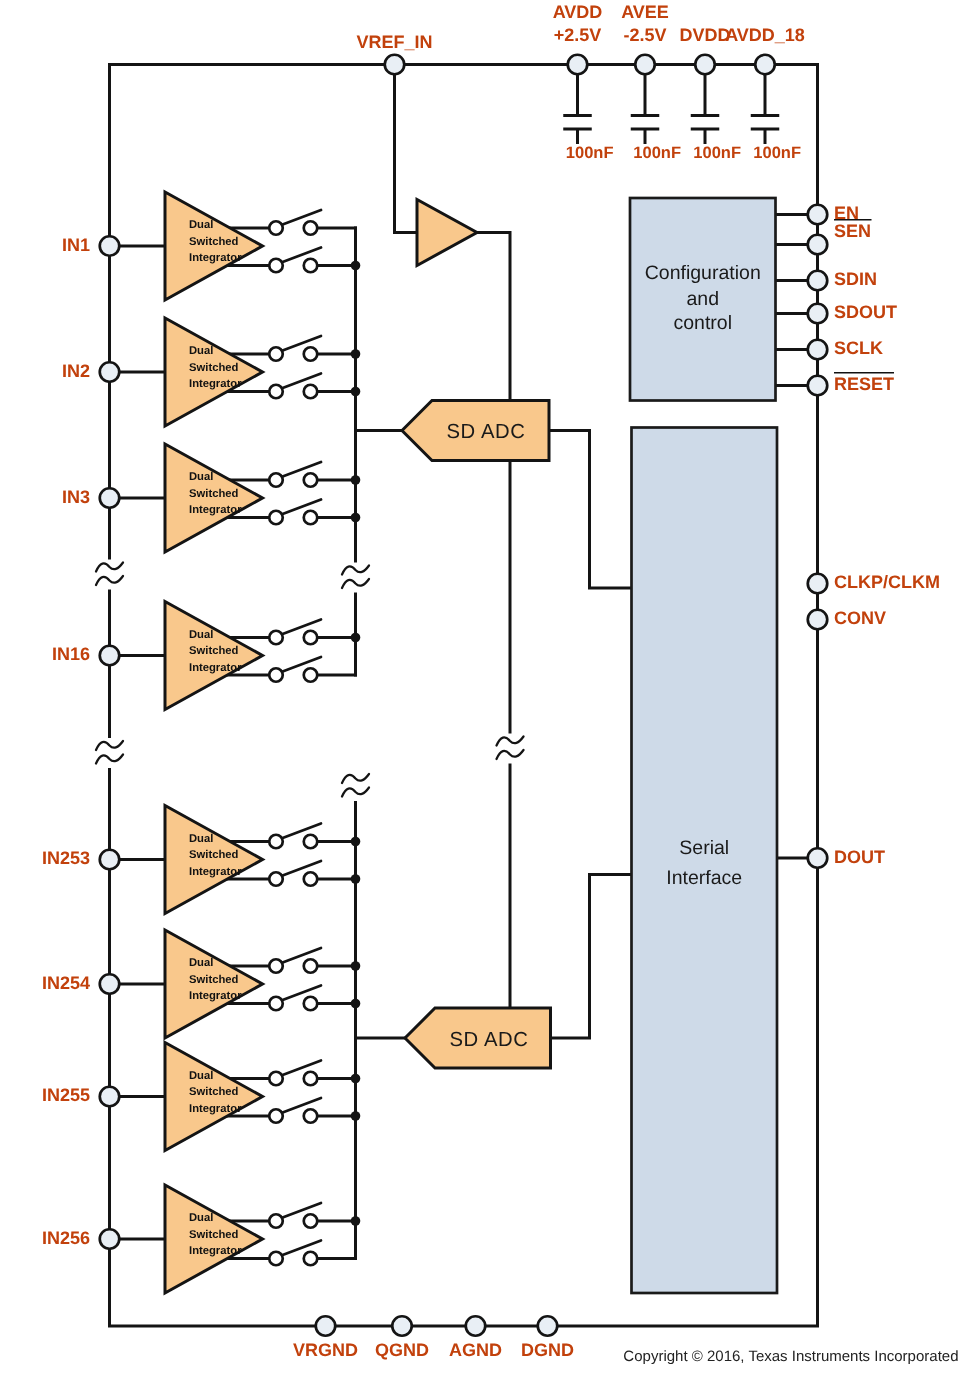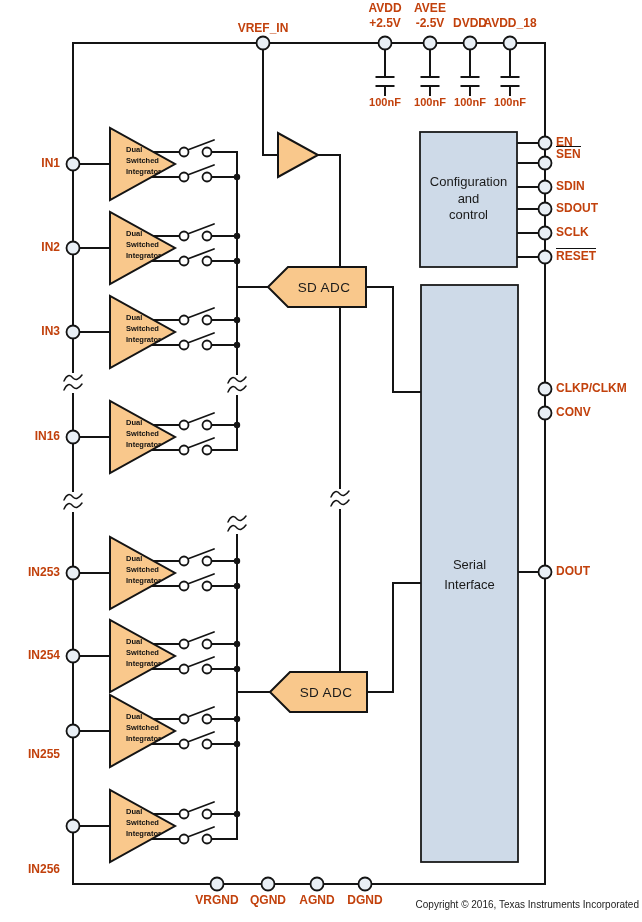--- a/index.html
+++ b/index.html
@@ -11,21 +11,21 @@
   .tri{fill:#F9C88C;stroke:#141414;stroke-width:2;stroke-linejoin:miter;}
   .blk{fill:#CEDAE8;stroke:#1a1a1a;stroke-width:1.8;}
   .pin{fill:#E9EFF5;stroke:#141414;stroke-width:1.8;}
   .sw {fill:#ffffff;stroke:#141414;stroke-width:1.8;}
   .dot{fill:#141414;}
   .sq {stroke:#141414;stroke-width:1.5;fill:none;stroke-linecap:round;}
   .lbl {position:absolute;font-weight:bold;font-size:12px;line-height:14px;color:#c2410c;white-space:nowrap;}
   .inlbl{text-align:right;}
   .rlbl{left:556px;width:86px;text-align:left;}
   .plbl{text-align:center;line-height:15px;white-space:pre-line;}
-  .clbl{width:48px;text-align:center;font-size:11px;}
+  .clbl{width:48px;text-align:right;font-size:11px;}
   .glbl{width:60px;text-align:center;}
   .btxt{position:absolute;font-size:13px;line-height:16.5px;color:#1a1a1a;text-align:center;white-space:pre-line;}
   .atxt{position:absolute;font-size:13.5px;color:#1a1a1a;text-align:center;letter-spacing:.4px;}
   .itxt{position:absolute;font-size:7.5px;font-weight:bold;line-height:10.8px;color:#111111;
         white-space:pre-line;text-align:left;padding-left:14px;}
   .copy{position:absolute;font-size:10px;color:#222222;white-space:nowrap;}
   .ov{display:inline-block;border-top:1.6px solid #111111;padding-top:1px;line-height:1.15;}
 </style>
 </head>
 <body>
@@ -267,21 +267,21 @@
 Switched
 Integrator</div>
     <div class="lbl inlbl" style="left: 4px; top: 565px; width: 56px;">IN253</div>
     <div class="itxt" style="left: 112px; top: 554px; width: 58px;">Dual
 Switched
 Integrator</div>
     <div class="lbl inlbl" style="left: 4px; top: 648px; width: 56px;">IN254</div>
     <div class="itxt" style="left: 112px; top: 637px; width: 58px;">Dual
 Switched
 Integrator</div>
-    <div class="lbl inlbl" style="left: 4px; top: 723px; width: 56px; margin-top: 24px;">IN255</div>
+    <div class="lbl inlbl" style="left: 4px; top: 723px; width: 56px;">IN255</div>
     <div class="itxt" style="left: 112px; top: 712px; width: 58px;">Dual
 Switched
 Integrator</div>
-    <div class="lbl inlbl" style="left: 4px; top: 862px; width: 56px;">IN256</div>
+    <div class="lbl inlbl" style="left: 4px; top: 818px; width: 56px;">IN256</div>
     <div class="itxt" style="left: 112px; top: 807px; width: 58px;">Dual
 Switched
 Integrator</div>
   </div>
 
 </body></html>

